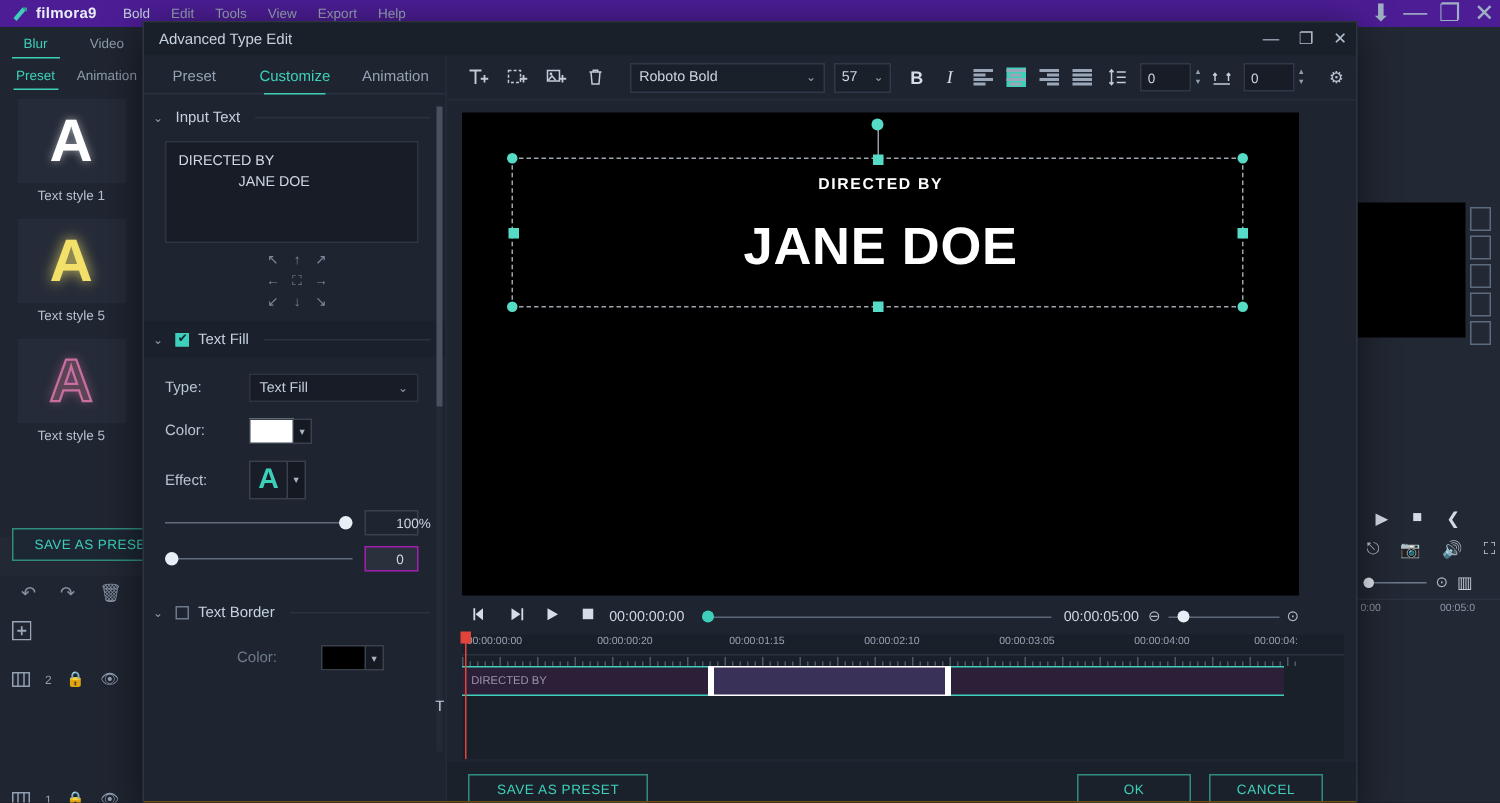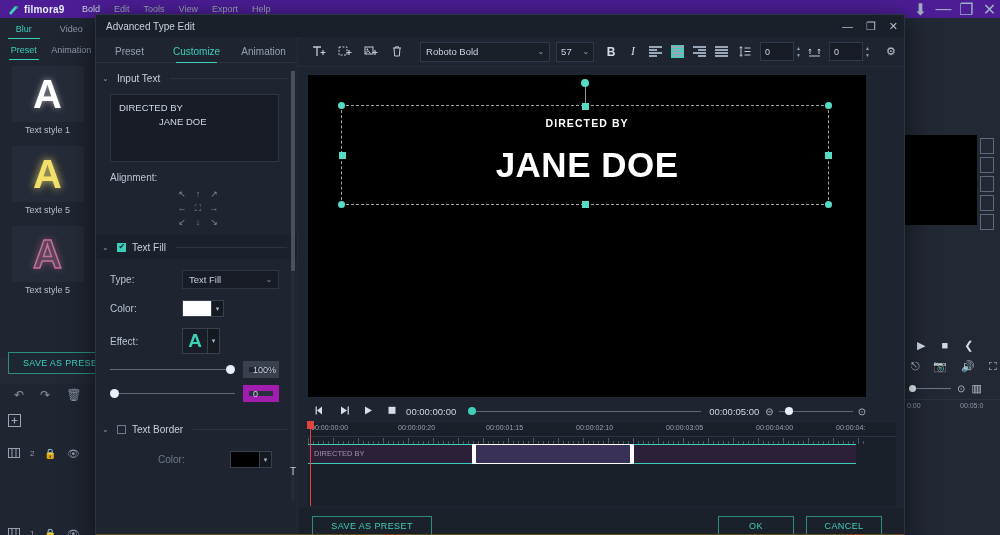--- a/index.html
+++ b/index.html
@@ -118,40 +118,40 @@
     font-size: 9.5px; color: #cfd8e4; line-height: 1.5;
   }
   .ta-l2 { padding-left: 40px; }
 
   .lbl { font-size: 10px; color: #b9c4d2; }
   .row { display: flex; align-items: center; padding: 0 18px 0 14px; margin-top: 10px; }
 
   .align-grid { margin: 4px 0 0 78px; display: grid; grid-template-columns: repeat(3, 16px); grid-template-rows: repeat(3, 14px); }
   .ag { display: flex; align-items: center; justify-content: center; color: #7e8b9d; font-size: 9px; }
 
-  .field-row { display: flex; align-items: center; padding: 0 18px 0 14px; margin-top: 11px; gap: 16px; }
+  .field-row { display: flex; align-items: center; padding: 0 18px 0 14px; margin-top: 11px; }
   .field-label { width: 56px; font-size: 10px; color: #b9c4d2; }
   .sel {
     flex: 1; height: 19px; background: #171c26; border: 1px solid #2d3542;
     display: flex; align-items: center; padding: 0 6px; font-size: 9.5px; color: #c2cdda;
   }
   .sel .cv { margin-left: auto; color: #8b97a8; font-size: 8px; }
   .swatch-wrap { display: flex; align-items: stretch; height: 17px; }
   .swatch { width: 30px; border: 1px solid #39414f; }
   .sw-arrow { width: 12px; background: #141922; border: 1px solid #39414f; border-left: none;
               display: flex; align-items: center; justify-content: center; color: #aab5c4; font-size: 7px; }
   .eff-box { width: 26px; height: 26px; background: #181d27; border: 1px solid #39414f;
              display: flex; align-items: center; justify-content: center;
              font-size: 19px; font-weight: bold; color: #3ecfba; }
 
   .slider-row { padding: 0 18px 0 14px; margin-top: 7px; display: flex; align-items: center; gap: 8px; }
   .track { flex: 1; height: 1px; background: #5f6c7e; position: relative; }
   .knob { position: absolute; top: -4px; width: 9px; height: 9px; border-radius: 50%; background: #e9eff6; }
-  .numbox { width: 36px; height: 17px; background: #2a313d; border: 6px solid #a21caf;
-            font-size: 9px; color: #cdd7e3; display: flex; align-items: center; padding-left: 4px; }
+  .numbox { width: 36px; height: 17px; background: #2a313d; border: 1px solid #a21caf;
+            font-size: 9px; color: #cdd7e3; display: flex; align-items: center; padding-left: 20px; }
 
   .dscrollbar { position: absolute; right: 2px; top: 34px; width: 4px; height: 430px; background: #242b37; }
   .dscrollthumb { position: absolute; right: 2px; top: 34px; width: 4px; height: 200px; background: #49515f; }
 
   
   .dcol-right { flex: 1; position: relative; background: #1e2430; }
   .ftoolbar { height: 30px; display: flex; align-items: center; gap: 0; padding-left: 8px; border-bottom: 1px solid #262e3b; }
   .fbtn { width: 26px; height: 26px; display: flex; align-items: center; justify-content: center; color: #b9c5d3; font-size: 12px; }
   .fsep { width: 6px; }
   .fontsel { width: 130px; height: 20px; background: #1a202a; border: 1px solid #303849;
@@ -372,23 +372,20 @@
             <span class="caret">⌄</span>
             <span class="sect-title">Input Text</span>
             <span class="sect-rule"></span>
           </div>
 
           <div class="text-area">
             <div>DIRECTED BY</div>
             <div class="ta-l2">JANE DOE</div>
           </div>
 
-          <div class="row">
-            <span class="lbl">Alignment:</span>
-          </div>
           <div class="align-grid">
             <span class="ag">↖</span>
             <span class="ag">↑</span>
             <span class="ag">↗</span>
             <span class="ag">←</span>
             <span class="ag">⛶</span>
             <span class="ag">→</span>
             <span class="ag">↙</span>
             <span class="ag">↓</span>
             <span class="ag">↘</span>

